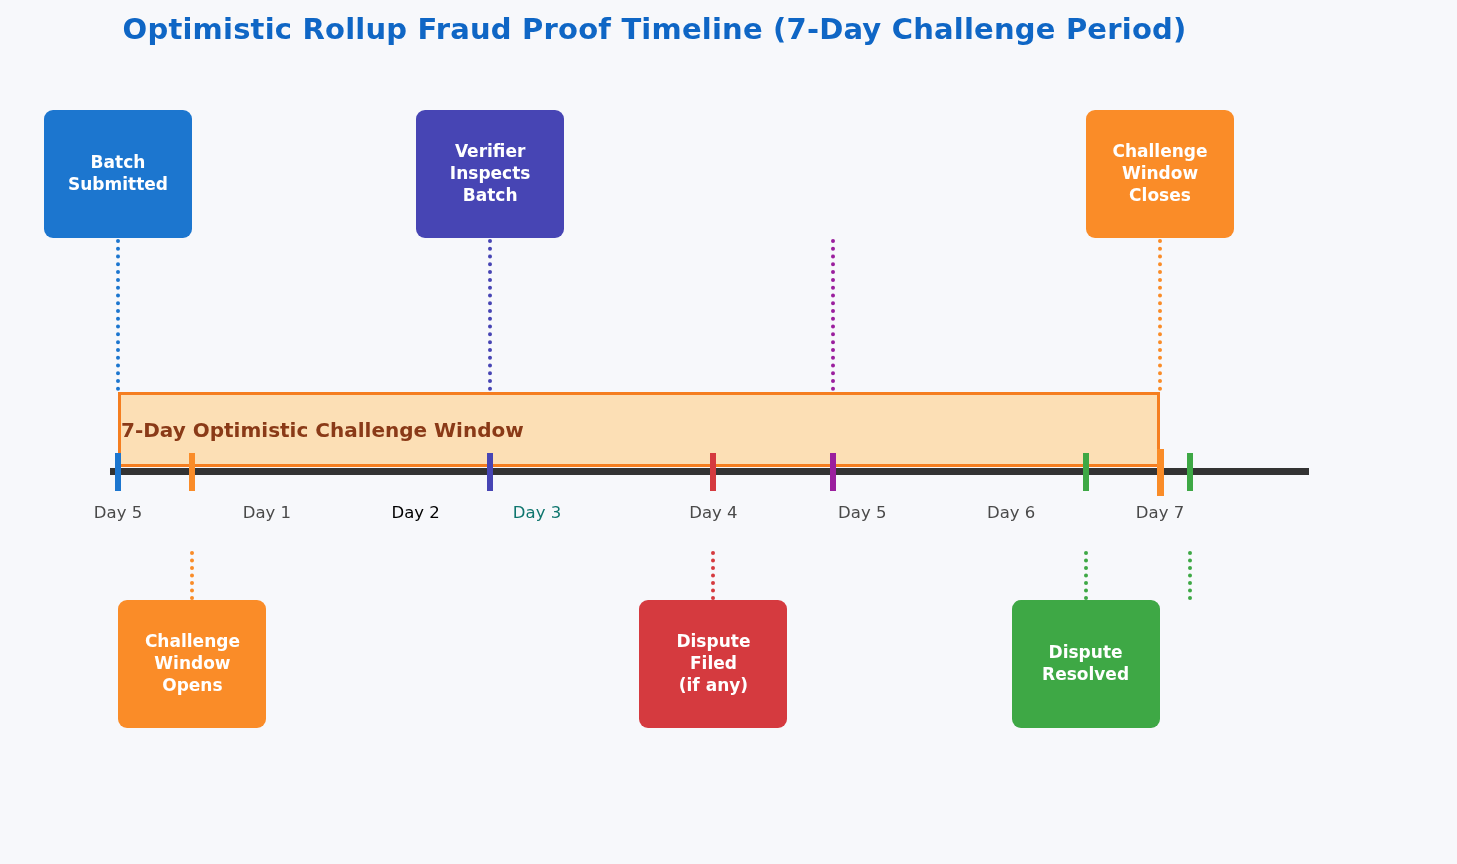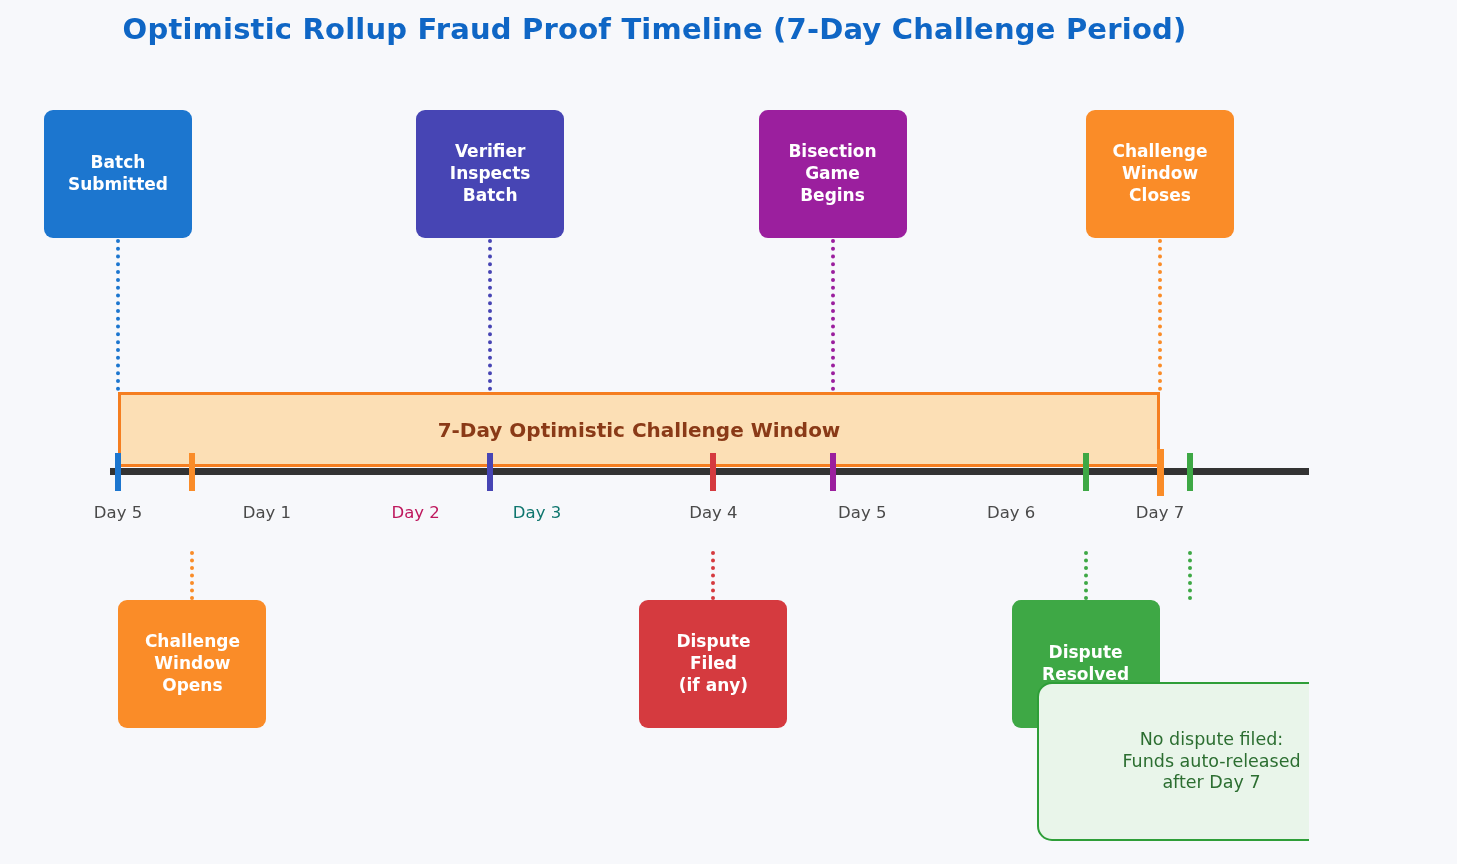--- a/index.html
+++ b/index.html
@@ -6,21 +6,21 @@
   #stage{
     position:relative;width:1309px;height:864px;background:#f7f8fb;
     font-family:"DejaVu Sans","Liberation Sans",sans-serif;overflow:hidden;
   }
   .title{
     position:absolute;top:12px;left:0;width:100%;text-align:center;
     font-size:29px;font-weight:bold;letter-spacing:.2px;
   }
   .band{
     position:absolute;top:392px;height:75px;box-sizing:border-box;
-    border:3px solid;display:flex;align-items:center;justify-content:center;
+    border:3px solid;display:flex;align-items:center;justify-content:flex-start;
     z-index:2;
   }
   .band-label{font-size:20px;font-weight:bold;}
   .axis-line{position:absolute;top:468px;height:7px;z-index:3;}
   .axis-arrow{
     position:absolute;top:461px;width:0;height:0;z-index:3;
     border-top:10px solid transparent;border-bottom:10px solid transparent;
     border-left:19px solid #333;
   }
   .time-label{position:absolute;top:457px;font-size:16px;z-index:3;}
@@ -58,46 +58,41 @@
   <div class="band" id="band" style="left: 118px; width: 1042px; background: rgb(252, 223, 181); border-color: rgb(245, 126, 32);">
     <span class="band-label" style="color: rgb(138, 58, 23);">7-Day Optimistic Challenge Window</span>
   </div>
 
   <div class="axis-line" id="axis-line" style="left: 110px; width: 1230px; background: rgb(51, 51, 51);"></div>
   <div class="axis-arrow" id="axis-arrow" style="left: 1338px; border-left-color: rgb(51, 51, 51);"></div>
   <div class="time-label" id="time-label" style="left: 1384px; color: rgb(51, 51, 51);">Time</div>
 
   <div class="day-label" style="left: 73px; color: rgb(74, 74, 74);">Day 5</div>
     <div class="day-label" style="left: 221.857px; color: rgb(74, 74, 74);">Day 1</div>
-    <div class="day-label" style="left: 370.714px; color: #be185d;">Day 2</div>
+    <div class="day-label" style="left: 370.714px; color: #000000;">Day 2</div>
     <div class="day-label" style="left: 492px; color: #0f766e;">Day 3</div>
     <div class="day-label" style="left: 668.429px; color: rgb(74, 74, 74); text-align: center;">Day 4</div>
     <div class="day-label" style="left: 817.286px; color: rgb(74, 74, 74);">Day 5</div>
     <div class="day-label" style="left: 966.143px; color: rgb(74, 74, 74);">Day 6</div>
     <div class="day-label" style="left: 1115px; color: rgb(74, 74, 74);">Day 7</div>
     <div class="connector" style="left: 116px; border-left: 4px dotted rgb(28, 118, 207); top: 239px; height: 152px;"></div>
     <div class="tick" style="width: 6px; height: 38px; top: 453px; left: 115px; background: rgb(28, 118, 207);"></div>
     <div class="evt-box" style="left: 44px; top: 110px; background: rgb(28, 118, 207);">
       <div class="evt-label">Batch
 Submitted</div>
     </div>
     <div class="connector" style="left: 488.143px; border-left: 4px dotted rgb(71, 69, 180); top: 239px; height: 152px;"></div>
     <div class="tick" style="width: 6px; height: 38px; top: 453px; left: 487.143px; background: rgb(71, 69, 180);"></div>
     <div class="evt-box" style="left: 416.143px; top: 110px; background: rgb(71, 69, 180); justify-content: center;">
       <div class="evt-label">Verifier
 Inspects
 Batch</div>
     </div>
     <div class="connector" style="left: 830.514px; border-left: 4px dotted rgb(155, 31, 158); top: 239px; height: 152px;"></div>
     <div class="tick" style="width: 6px; height: 38px; top: 453px; left: 829.514px; background: rgb(155, 31, 158);"></div>
-    <div class="evt-box" style="left: 758.514px; top: 110px; background: rgb(155, 31, 158);">
-      <div class="evt-label">Bisection
-Game
-Begins</div>
-    </div>
     <div class="connector" style="left: 1158px; border-left: 4px dotted rgb(250, 140, 40); top: 239px; height: 152px;"></div>
     <div class="tick" style="width: 7px; height: 47px; top: 449px; left: 1156.5px; background: rgb(250, 140, 40);"></div>
     <div class="evt-box" style="left: 1086px; top: 110px; background: rgb(250, 140, 40);">
       <div class="evt-label">Challenge
 Window
 Closes</div>
     </div>
     <div class="connector" style="left: 190.429px; border-left: 4px dotted rgb(250, 140, 40); top: 551px; height: 49px;"></div>
     <div class="tick" style="width: 6px; height: 38px; top: 453px; left: 189.429px; background: rgb(250, 140, 40);"></div>
     <div class="evt-box" style="left: 118.429px; top: 600px; background: rgb(250, 140, 40);">
@@ -113,19 +108,14 @@
 (if any)</div>
     </div>
     <div class="connector" style="left: 1083.57px; border-left: 4px dotted rgb(62, 168, 69); top: 551px; height: 49px;"></div>
     <div class="tick" style="width: 6px; height: 38px; top: 453px; left: 1082.57px; background: rgb(62, 168, 69);"></div>
     <div class="evt-box" style="left: 1011.57px; top: 600px; background: rgb(62, 168, 69);">
       <div class="evt-label above">Dispute
 Resolved</div>
     </div>
     <div class="connector" style="left: 1187.77px; border-left: 4px dotted rgb(62, 168, 69); top: 551px; height: 49px;"></div>
     <div class="tick" style="width: 6px; height: 38px; top: 453px; left: 1186.77px; background: rgb(62, 168, 69);"></div>
-    <div class="annotation" id="annotation" style="background: rgb(233, 245, 234); border-color: rgb(46, 158, 56);">
-    <div style="color: rgb(44, 110, 49);">No dispute filed:</div>
-    <div style="color: rgb(44, 110, 49);">Funds auto-released</div>
-    <div style="color: rgb(44, 110, 49);">after Day 7</div>
-  </div>
 
 </div>
 
 </body></html>

